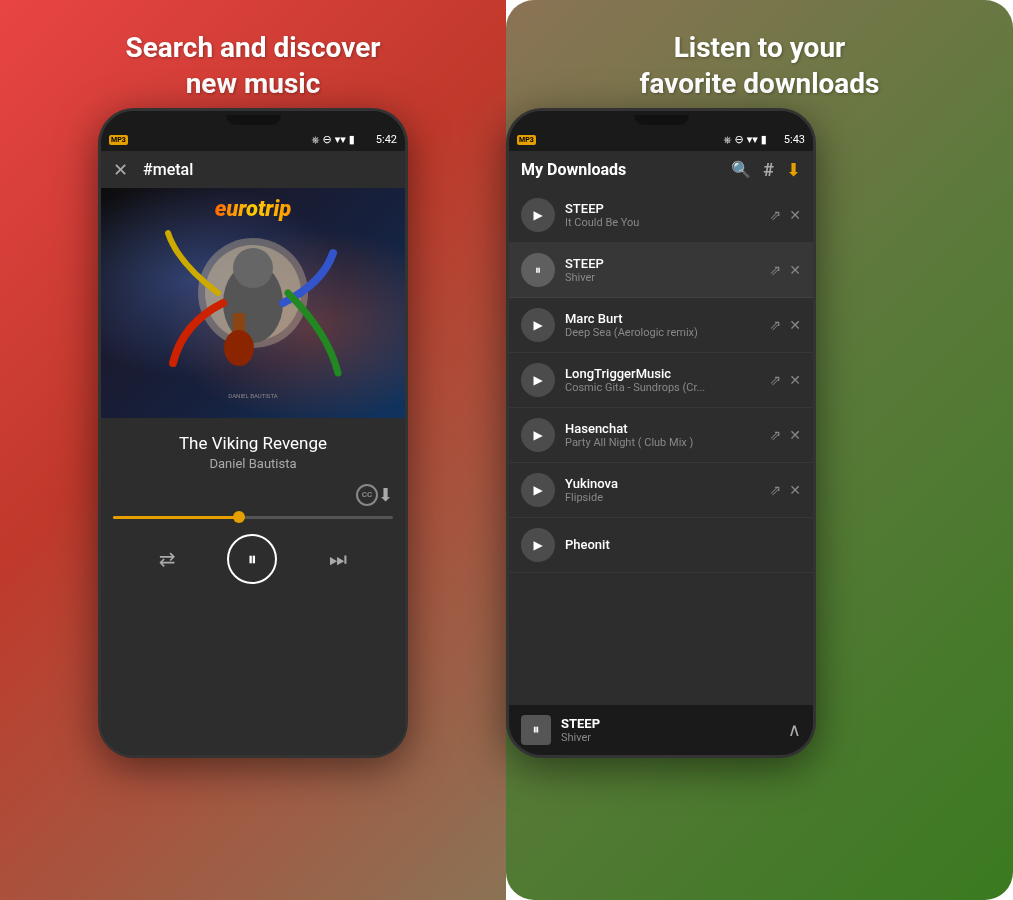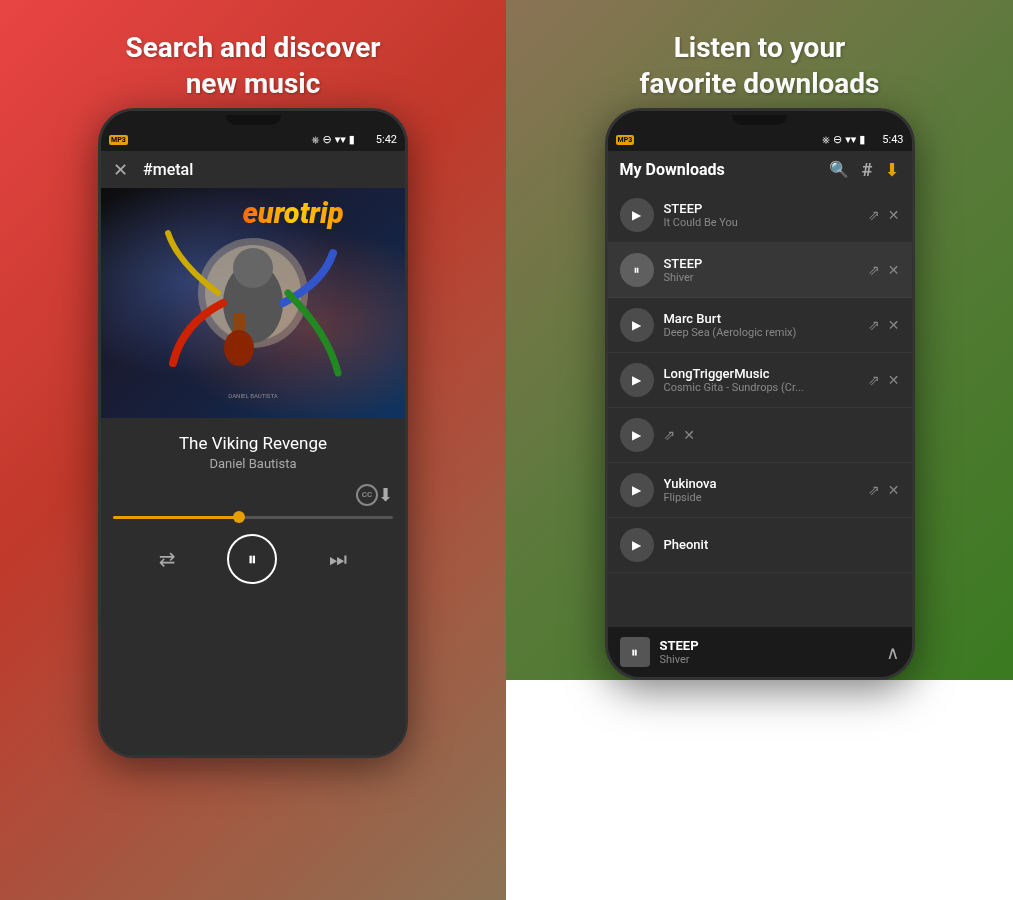--- a/index.html
+++ b/index.html
@@ -18,26 +18,26 @@
       background: linear-gradient(135deg, #e84444 0%, #c0392b 40%, #8B7355 100%);
       display: flex;
       flex-direction: column;
       align-items: center;
       position: relative;
     }
 
     
     .right-panel {
       width: 507px;
-      height: 680px;
+      height: 900px;
       background: linear-gradient(135deg, #8B7355 0%, #5a7a3a 50%, #3a7a20 100%);
       display: flex;
       flex-direction: column;
-      align-items: center;
       position: relative;
+      border-radius: 28px;
     }
 
     
     .headline {
       color: white;
       font-size: 28px;
       font-weight: bold;
       text-align: center;
       margin-top: 30px;
       margin-bottom: 5px;
@@ -467,21 +467,21 @@
     </div>
 
     <div class="screen-left">
       <div class="screen-header-left">
         <span class="close-btn">✕</span>
         <span class="screen-title">#metal</span>
       </div>
 
       <div class="album-art">
         <div class="album-art-inner">
-          <div style="position:absolute;top:8px;left:50%;transform:translateX(-50%);font-size:29px;font-weight:900;font-style:italic;background:linear-gradient(to right,#ff6600,#ffcc00,#ff9900);-webkit-background-clip:text;-webkit-text-fill-color:transparent;background-clip:text;white-space:nowrap;margin-left:40px;">eurotrip</div>
+          <div style="position:absolute;top:8px;left:50%;transform:translateX(-50%);font-size:22px;font-weight:900;font-style:italic;background:linear-gradient(to right,#ff6600,#ffcc00,#ff9900);-webkit-background-clip:text;-webkit-text-fill-color:transparent;background-clip:text;white-space:nowrap;">eurotrip</div>
 
           <svg width="180" height="200" viewBox="0 0 180 200">
 
             <ellipse cx="90" cy="90" rx="55" ry="55" fill="#c8b89a" opacity="0.4"></ellipse>
             <ellipse cx="90" cy="90" rx="48" ry="48" fill="#c8b89a" opacity="0.5"></ellipse>
 
             <ellipse cx="90" cy="100" rx="30" ry="40" fill="#555"></ellipse>
 
             <circle cx="90" cy="65" r="20" fill="#666"></circle>
 
@@ -613,20 +613,24 @@
             <div class="track-sub">Cosmic Gita - Sundrops (Cr...</div>
           </div>
           <div class="track-actions">
             <span class="track-action-icon">⇗</span>
             <span class="track-action-icon">✕</span>
           </div>
         </div>
 
         <div class="track-item">
           <div class="track-play-btn">▶</div>
+          <div class="track-info">
+            <div class="track-name">Hasenchat</div>
+            <div class="track-sub">Party All Night ( Club Mix )</div>
+          </div>
           <div class="track-actions">
             <span class="track-action-icon">⇗</span>
             <span class="track-action-icon">✕</span>
           </div>
         </div>
 
         <div class="track-item">
           <div class="track-play-btn">▶</div>
           <div class="track-info">
             <div class="track-name">Yukinova</div>

